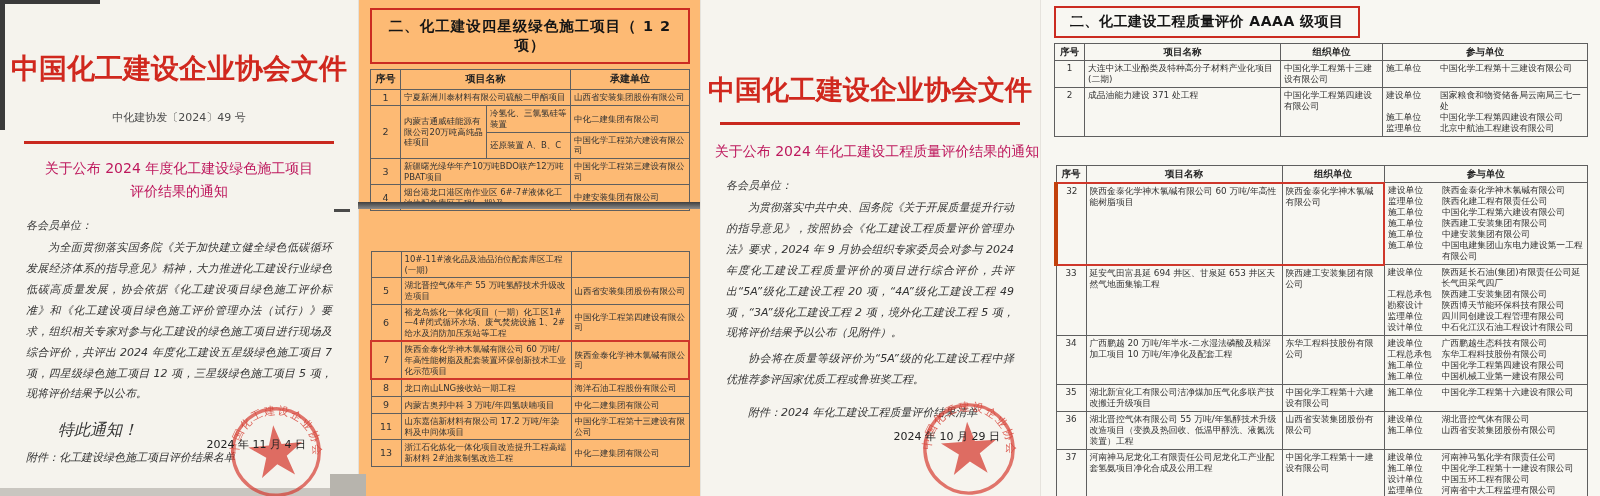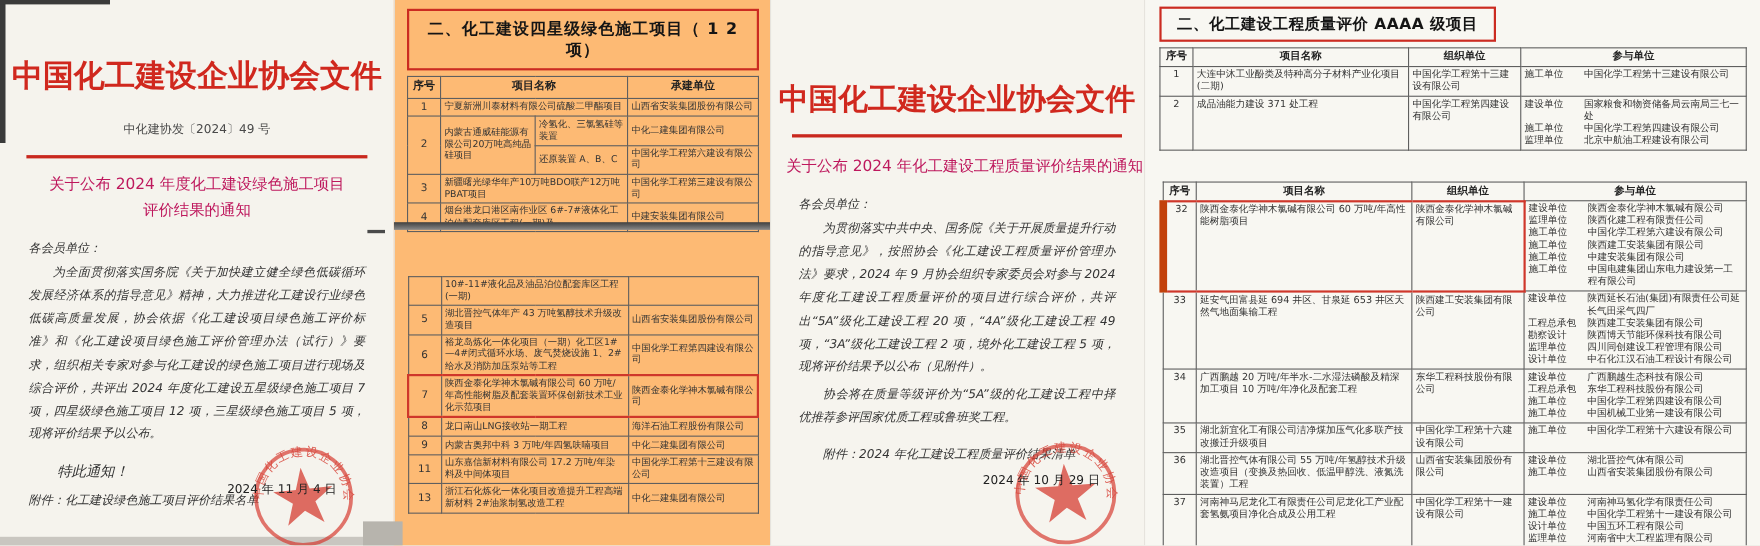--- a/index.html
+++ b/index.html
@@ -22,21 +22,21 @@
   .p3 .doc-no{margin-top:18px;}
   .red-rule{height:3px;background:#c9281e;}
   .p1 .red-rule{margin:16px 24px 0;}
   .p3 .red-rule{margin:14px 20px 0;}
   .doc-title{text-align:center;font-weight:normal;color:#be185d;font-size:14px;line-height:1.65;}
   .p1 .doc-title{margin-top:13px;}
   .p3 .doc-title{margin-top:15px;padding-left:14px;}
   .doc-body{padding:0 26px;font-style:italic;}
   .salute{font-size:11px;margin-top:15px;color:#333;}
   .para{font-size:11px;line-height:1.9;text-align:justify;text-indent:2em;margin-top:5px;color:#333;}
-  .notice{font-size:13px;margin-top:15px;text-indent:2em;color:#333;}
+  .notice{font-size:16px;margin-top:15px;text-indent:2em;color:#333;}
   .attach{font-size:11px;margin-top:9px;color:#333;}
   .p3 .attach{text-indent:2em;margin-top:14px;}
   .date-line{position:absolute;font-size:11px;color:#222;z-index:3;}
   .p1 .date-line{right:52px;bottom:44px;}
   .p3 .date-line{right:40px;bottom:52px;}
   .stamp{position:absolute;z-index:2;opacity:.9;}
   .p1 .stamp{right:34px;bottom:-4px;width:96px;height:96px;transform:rotate(-6deg);}
   .p3 .stamp{right:22px;bottom:-2px;width:98px;height:98px;transform:rotate(-4deg);}
 
   
@@ -61,21 +61,21 @@
   .aaaa td{border:1px solid #5f5f5f;padding:2px 3px;vertical-align:top;color:#333;}
   .aaaa td.no{text-align:center;}
   .p-line{display:flex;gap:6px;}
   .p-line .role{flex:0 0 48px;}
   .p-line .comp{flex:1;}
 
   .hl td{border-top:2px solid #cf372b;border-bottom:2px solid #cf372b;}
   .hl td:first-child{border-left:2px solid #cf372b;}
   .hl td:last-child{border-right:2px solid #cf372b;}
   .hl3 td:nth-child(-n+3){border-top:2px solid #cf372b;border-bottom:2px solid #cf372b;}
-  .hl3 td:first-child{border-left:7px solid #c2410c;}
+  .hl3 td:first-child{border-left:4px solid #c2410c;}
   .hl3 td:nth-child(3){border-right:2px solid #cf372b;}
 
   .pgbrk{position:absolute;left:0;right:0;top:202px;height:7px;
          background:linear-gradient(#3f3f3f,#8a8a8a);}
 
   
   .art{position:absolute;}
   #art-l{left:0;top:0;width:5px;height:130px;background:#3a3a3a;}
   #art-t{left:0;top:0;width:100px;height:4px;background:#3a3a3a;}
   #art-d{left:334px;top:209px;width:16px;height:3px;background:#4a4a4a;z-index:4;}
@@ -168,21 +168,21 @@
             <col>
           </colgroup>
         <tbody id="grn-bottom">
             <tr>
               <td class="no"></td>
               <td class="name" colspan="2">10#-11#液化品及油品泊位配套库区工程(一期)</td>
               <td class="builder"></td>
             </tr>
             <tr>
               <td class="no">5</td>
-              <td class="name" colspan="2">湖北晋控气体年产 43 万吨氢醇技术升级改造项目</td>
+              <td class="name" colspan="2">湖北晋控气体年产 55 万吨氢醇技术升级改造项目</td>
               <td class="builder">山西省安装集团股份有限公司</td>
             </tr>
             <tr>
               <td class="no">6</td>
               <td class="name" colspan="2">裕龙岛炼化一体化项目（一期）化工区1#—4#闭式循环水场、废气焚烧设施 1、2#给水及消防加压泵站等工程</td>
               <td class="builder">中国化学工程第四建设有限公司</td>
             </tr>
             <tr class="hl">
               <td class="no">7</td>
               <td class="name" colspan="2">陕西金泰化学神木氯碱有限公司 60 万吨/年高性能树脂及配套装置环保创新技术工业化示范项目</td>

